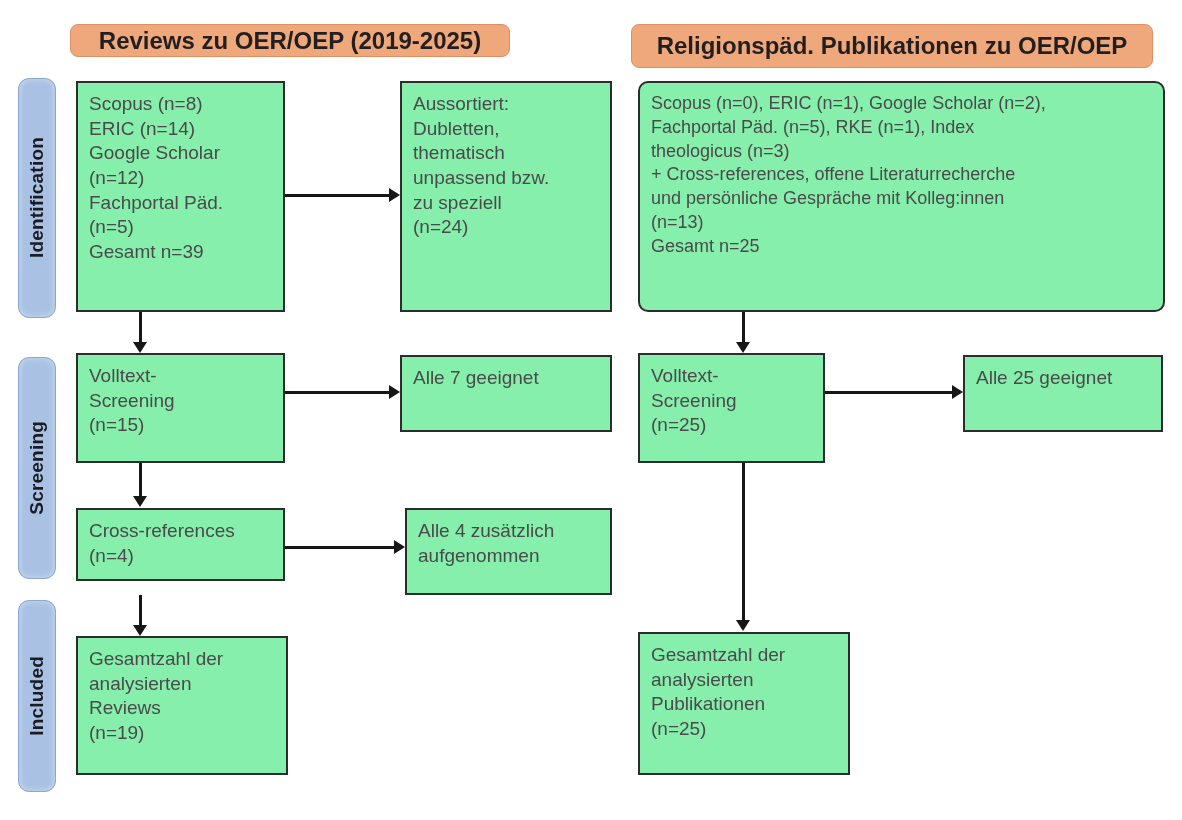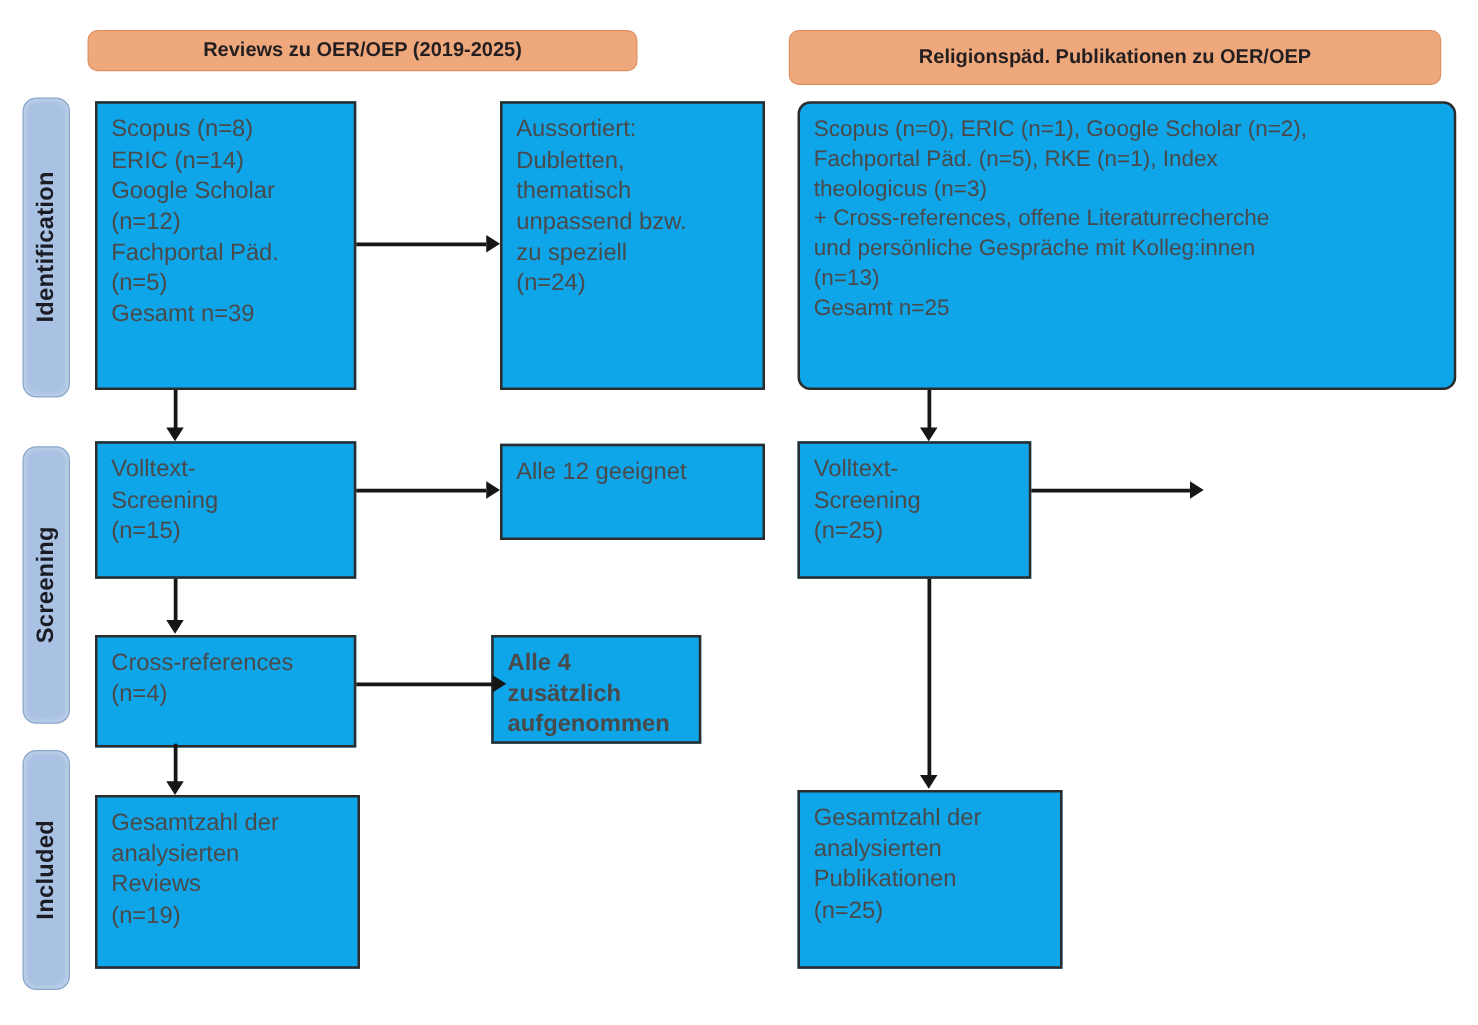--- a/index.html
+++ b/index.html
@@ -44,30 +44,30 @@
   
   .col-header {
     position: absolute;
     background: #efa87b;
     border: 1.5px solid #dd9163;
     border-radius: 8px;
     box-sizing: border-box;
     display: flex;
     align-items: center;
     justify-content: center;
-    font-size: 16px;
+    font-size: 24px;
     font-weight: bold;
     color: #231f20;
     white-space: nowrap;
   }
 
   
   .flow-box {
     position: absolute;
-    background: #0ea5e9;
+    background: #86efac;
     border: 2.5px solid #2c2c2c;
     box-sizing: border-box;
     padding: 9px 10px 6px 11px;
     font-size: 19px;
     line-height: 1.30;
     color: #4a4a4a;
     white-space: pre-line;
     overflow: hidden;
   }
   .flow-box.small-text {
@@ -137,32 +137,32 @@
   <div class="conn-h" style="left:285px; top:194px; width:104px;"></div>
   <div class="arrow-right" style="left:389px; top:188px;"></div>
 
   <div class="conn-v" style="left:139px; top:312px; width:3px; height:31px;"></div>
   <div class="arrow-down" style="left:133px; top:342px;"></div>
 
   <div class="flow-box" style="left:76px; top:353px; width:209px; height:110px;">Volltext-
 Screening
 (n=15)</div>
 
-  <div class="flow-box" style="left:400px; top:355px; width:212px; height:77px;">Alle 12 geeignet</div>
+  <div class="flow-box" style="left:400px; top:355px; width:212px; height:77px;">Alle 7 geeignet</div>
 
   <div class="conn-h" style="left:285px; top:391px; width:104px;"></div>
   <div class="arrow-right" style="left:389px; top:385px;"></div>
 
   <div class="conn-v" style="left:139px; top:463px; width:3px; height:34px;"></div>
   <div class="arrow-down" style="left:133px; top:496px;"></div>
 
-  <div class="flow-box" style="left:76px; top:508px; width:209px; height:90px;">Cross-references
+  <div class="flow-box" style="left:76px; top:508px; width:209px; height:73px;">Cross-references
 (n=4)</div>
 
-  <div class="flow-box" style="left:393px; top:508px; width:168px; height:87px;font-weight:bold;">Alle 4 zusätzlich
+  <div class="flow-box" style="left:405px; top:508px; width:207px; height:87px;">Alle 4 zusätzlich
 aufgenommen</div>
 
   <div class="conn-h" style="left:285px; top:546px; width:109px;"></div>
   <div class="arrow-right" style="left:394px; top:540px;"></div>
 
   <div class="conn-v" style="left:139px; top:595px; width:3px; height:31px;"></div>
   <div class="arrow-down" style="left:133px; top:625px;"></div>
 
   <div class="flow-box" style="left:76px; top:636px; width:212px; height:139px;">Gesamtzahl der
 analysierten
@@ -177,20 +177,21 @@
 (n=13)
 Gesamt n=25</div>
 
   <div class="conn-v" style="left:742px; top:312px; width:3px; height:31px;"></div>
   <div class="arrow-down" style="left:736px; top:342px;"></div>
 
   <div class="flow-box" style="left:638px; top:353px; width:187px; height:110px;">Volltext-
 Screening
 (n=25)</div>
 
+  <div class="flow-box" style="left:963px; top:355px; width:200px; height:77px;">Alle 25 geeignet</div>
 
   <div class="conn-h" style="left:825px; top:391px; width:127px;"></div>
   <div class="arrow-right" style="left:952px; top:385px;"></div>
 
   <div class="conn-v" style="left:742px; top:463px; width:3px; height:158px;"></div>
   <div class="arrow-down" style="left:736px; top:620px;"></div>
 
   <div class="flow-box" style="left:638px; top:632px; width:212px; height:143px;">Gesamtzahl der
 analysierten
 Publikationen

